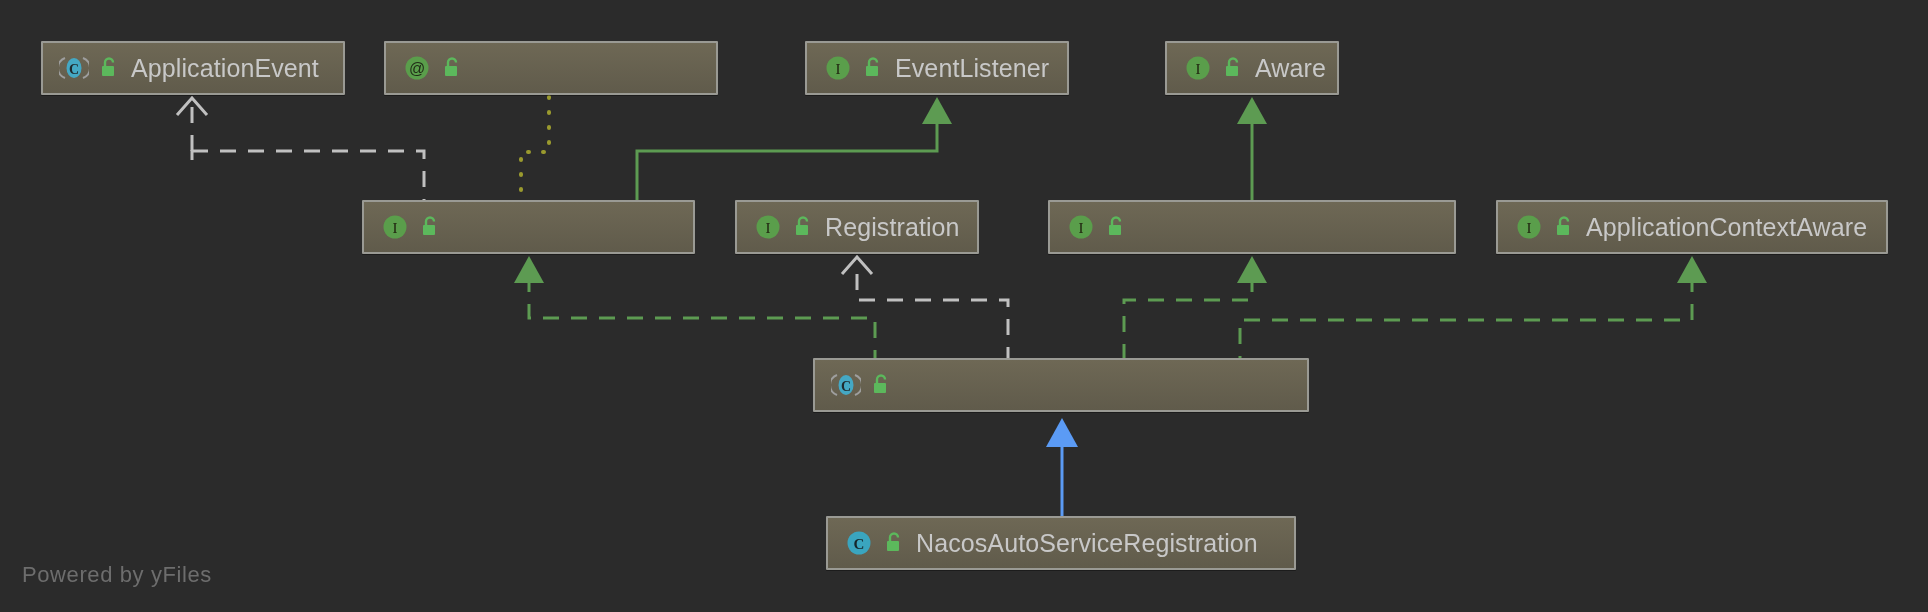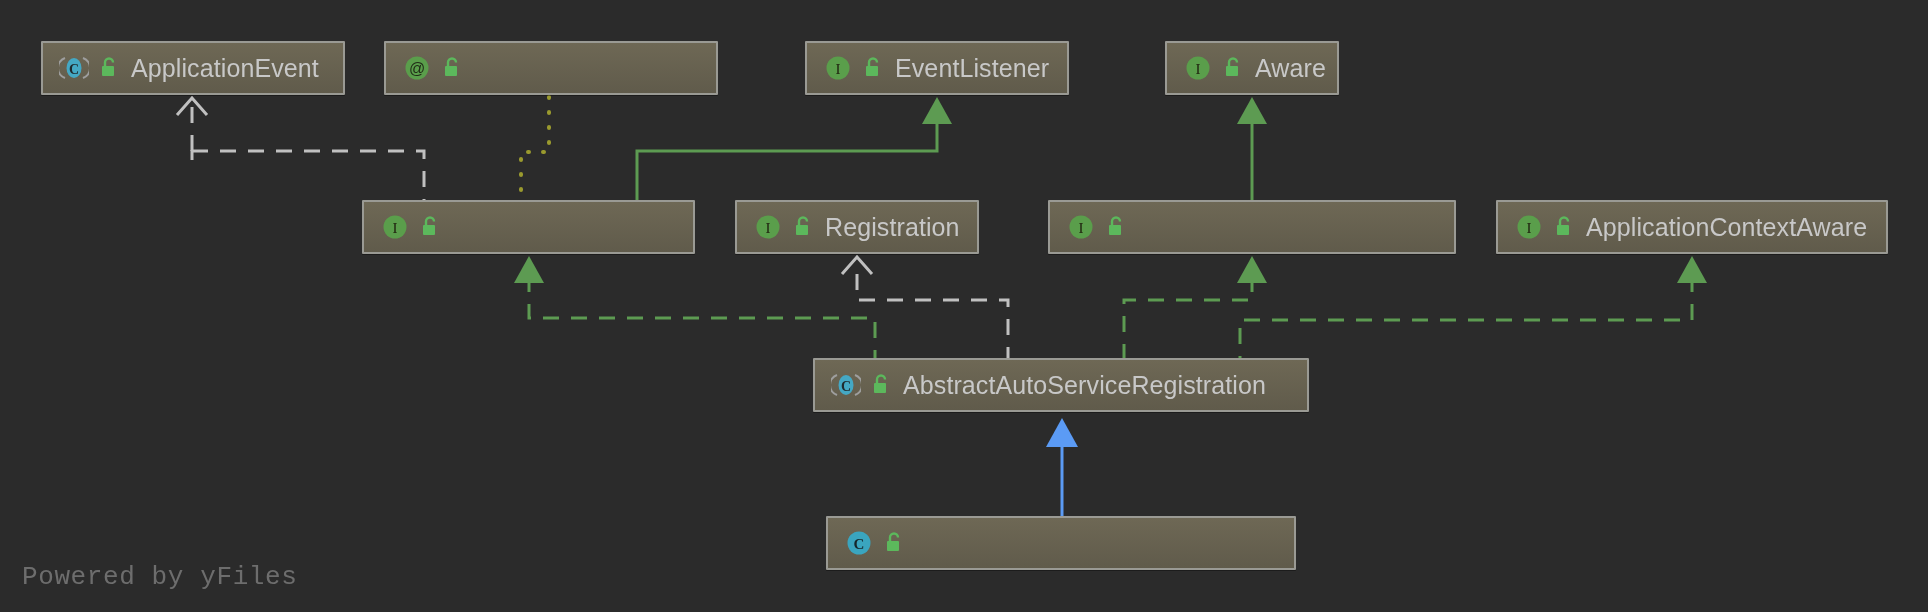--- a/index.html
+++ b/index.html
@@ -43,22 +43,22 @@
     left: 0; top: 0;
     width: 1928px;
     height: 612px;
     pointer-events: none;
   }
   .watermark {
     position: absolute;
     left: 22px;
     top: 562px;
     color: #6d6d6d;
-    font-size: 26px;
-    font-family: Liberation Mono, monospace;
+    font-size: 22px;
+    font-family: Liberation Sans, sans-serif;
     letter-spacing: 0.6px;
     white-space: nowrap;
   }
 </style>
 </head>
 <body>
 
 <div id="stage">
 
   <svg class="edge-layer" viewBox="0 0 1928 612" xmlns="http://www.w3.org/2000/svg">
@@ -209,29 +209,29 @@
     <svg class="icon-type" width="30" height="28" viewBox="0 0 30 28">
       <path d="M6 4 A12 11 0 0 0 6 24" stroke="#9e9e9e" stroke-width="2" fill="none"></path>
       <path d="M24 4 A12 11 0 0 1 24 24" stroke="#9e9e9e" stroke-width="2" fill="none"></path>
       <ellipse cx="15" cy="14" rx="7.5" ry="10" fill="#44a8c4"></ellipse>
       <text x="15" y="20" font-family="'Liberation Serif',serif" font-size="14" fill="#1f2a2e" text-anchor="middle" font-weight="bold">C</text>
     </svg>
     <svg class="icon-lock" width="20" height="22" viewBox="0 0 20 22">
       <path d="M6 9 L6 5.5 A4 4 0 0 1 14 5.5" stroke="#5cb85c" stroke-width="2.4" fill="none"></path>
       <rect x="3" y="9" width="12" height="10" rx="1" fill="#5cb85c"></rect>
     </svg>
-    <span class="node-label">AbstractAutoServiceRegistration</span>
   </div>
 
   <div class="uml-node" style="left:826px; top:516px; width:470px; height:54px;">
     <svg class="icon-type" width="30" height="28" viewBox="0 0 30 28">
       <circle cx="15" cy="14" r="11.5" fill="#3aa5bf"></circle>
       <text x="15" y="20" font-family="'Liberation Serif',serif" font-size="15" fill="#16262b" text-anchor="middle" font-weight="bold">C</text>
     </svg>
     <svg class="icon-lock" width="20" height="22" viewBox="0 0 20 22">
       <path d="M6 9 L6 5.5 A4 4 0 0 1 14 5.5" stroke="#5cb85c" stroke-width="2.4" fill="none"></path>
       <rect x="3" y="9" width="12" height="10" rx="1" fill="#5cb85c"></rect>
     </svg>
+    <span class="node-label">NacosAutoServiceRegistration</span>
   </div>
 
   <div class="watermark">Powered by yFiles</div>
 
 </div>
 
 </body></html>

